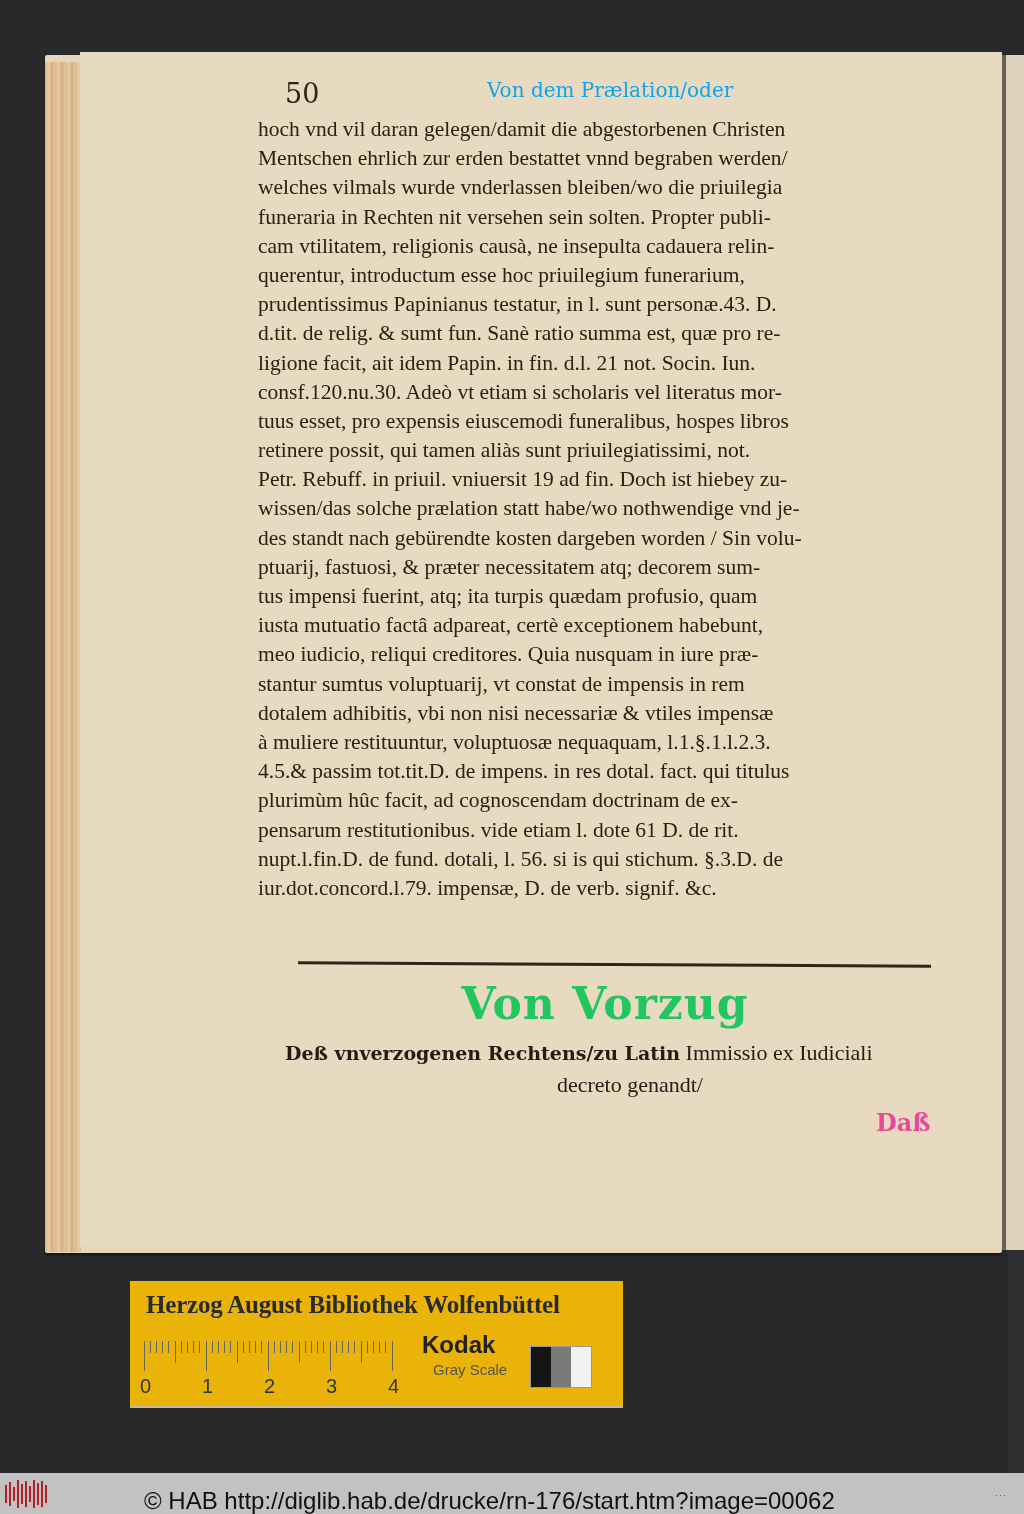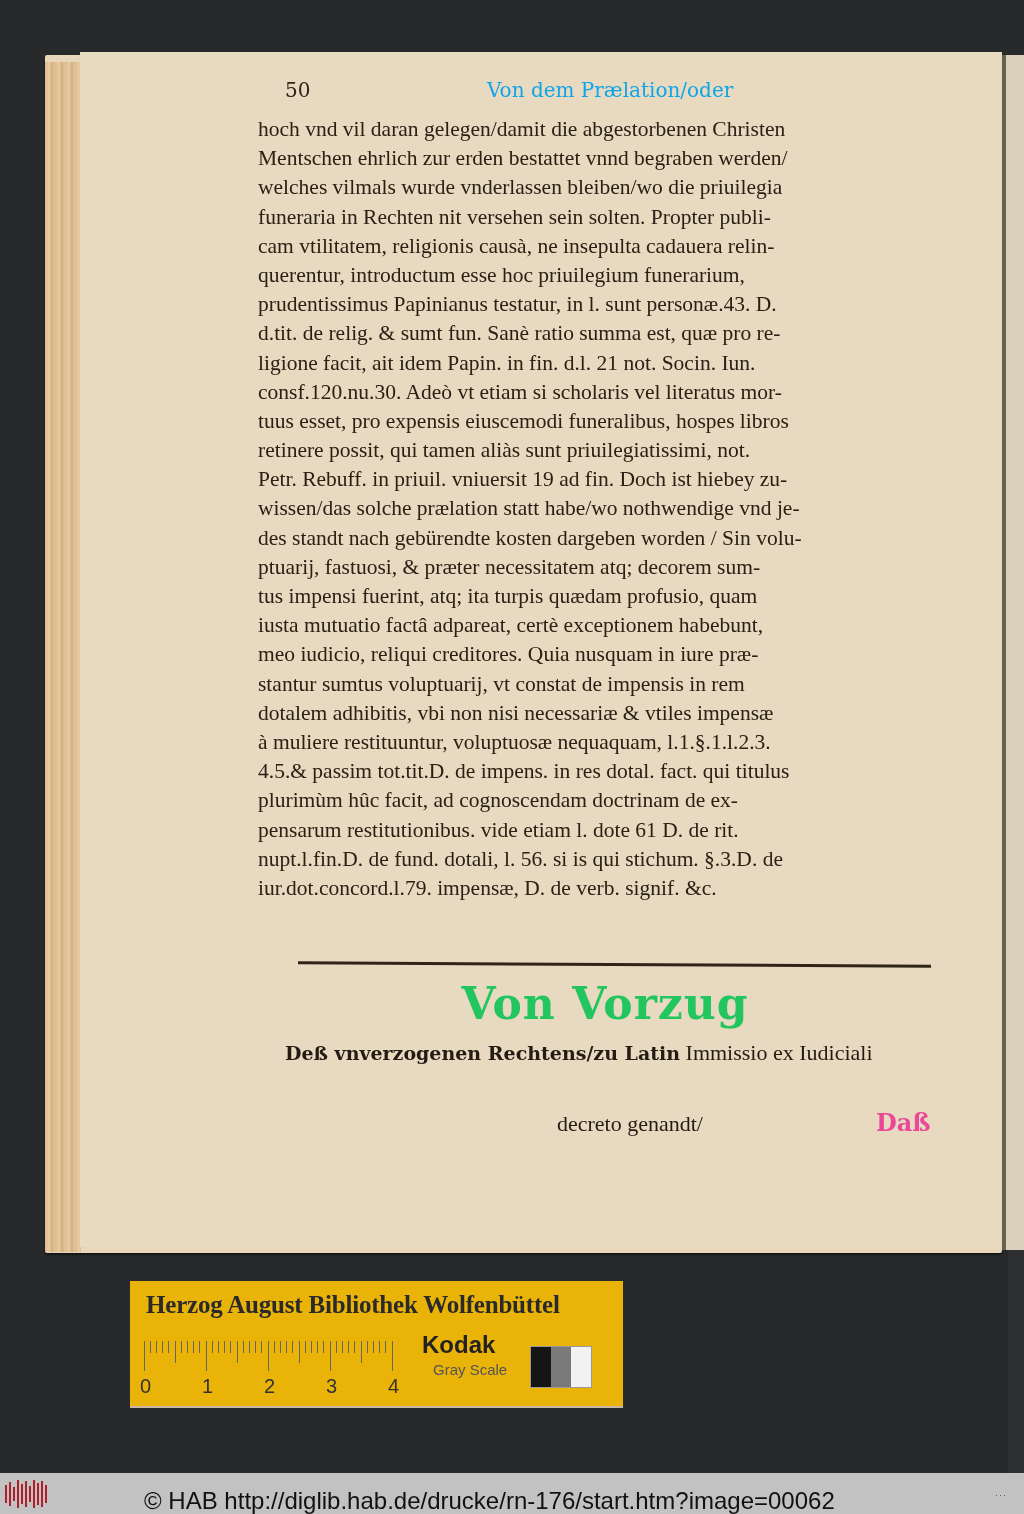--- a/index.html
+++ b/index.html
@@ -27,21 +27,21 @@
   }
   .right-strip {
     position:absolute; left:1006px; top:55px; width:18px; height:1195px; background:#dcd1bd;
   }
   .right-strip-lower {
     position:absolute; left:1008px; top:1250px; width:16px; height:223px; background:#2e2f31;
   }
   .header-line {
     position:absolute; left:285px; top:78px; width:650px; height:34px;
   }
-  .page-number { position:absolute; left:0; top:0; font-size:20px; color:#2c2418; }
+  .page-number { position:absolute; left:0; top:0; font-size:27px; color:#2c2418; }
   .running-head { position:absolute; left:202px; top:0; font-size:20px; color:#0ea5e9; font-family:"DejaVu Serif", serif; }
   .body-text {
     position:absolute; left:258px; top:115px; width:695px;
     font-size:21.5px; line-height:29.2px; color:#2a2114;
     font-family:"Liberation Serif", serif;
     text-align:justify;
   }
   .body-text .line { display:block; white-space:nowrap; overflow:hidden; height:29.2px; }
   .rule {
     position:absolute; left:298px; top:963px; width:633px; height:3px; background:#2e2418;
@@ -51,21 +51,21 @@
     position:absolute; left:440px; top:978px; width:330px; text-align:center;
     font-size:44px; font-weight:bold; color:#22c55e; font-family:"DejaVu Serif", serif; letter-spacing:1px;
   }
   .section-sub1 {
     position:absolute; left:285px; top:1040px; width:660px;
     font-size:22px; color:#241c12; font-family:"Liberation Serif", serif; white-space:nowrap;
   }
   .section-sub1 .bl { font-family:"DejaVu Serif", serif; font-weight:bold; font-size:19px; }
   .section-sub2 {
     position:absolute; left:500px; top:1072px; width:260px; text-align:center;
-    font-size:22px; color:#241c12; font-family:"Liberation Serif", serif;margin-top:39px;
+    font-size:22px; color:#241c12; font-family:"Liberation Serif", serif;
   }
   .catchword {
     position:absolute; left:876px; top:1108px; font-size:24px; font-weight:bold; color:#ec4899; font-family:"DejaVu Serif", serif;
   }
   .card {
     position:absolute; left:130px; top:1281px; width:493px; height:125px;
     background:#eab308; border-bottom:2px solid #c9b7a0;
   }
   .card-title {
     position:absolute; left:16px; top:10px; font-family:"Liberation Serif", serif; font-weight:bold;

